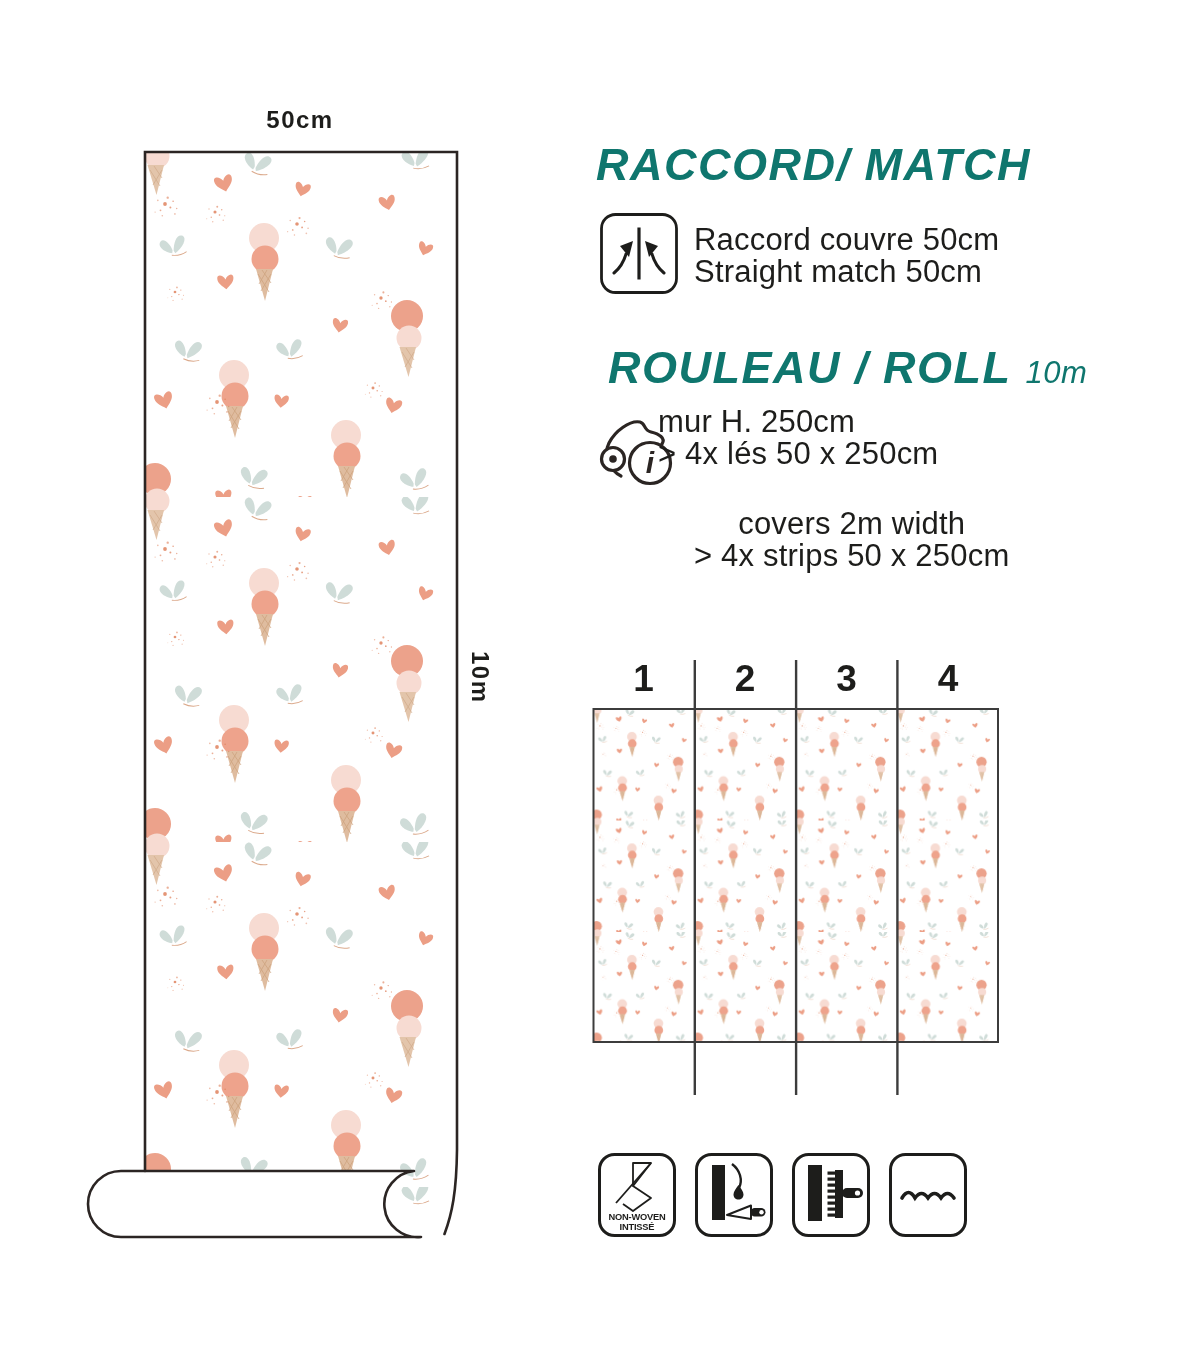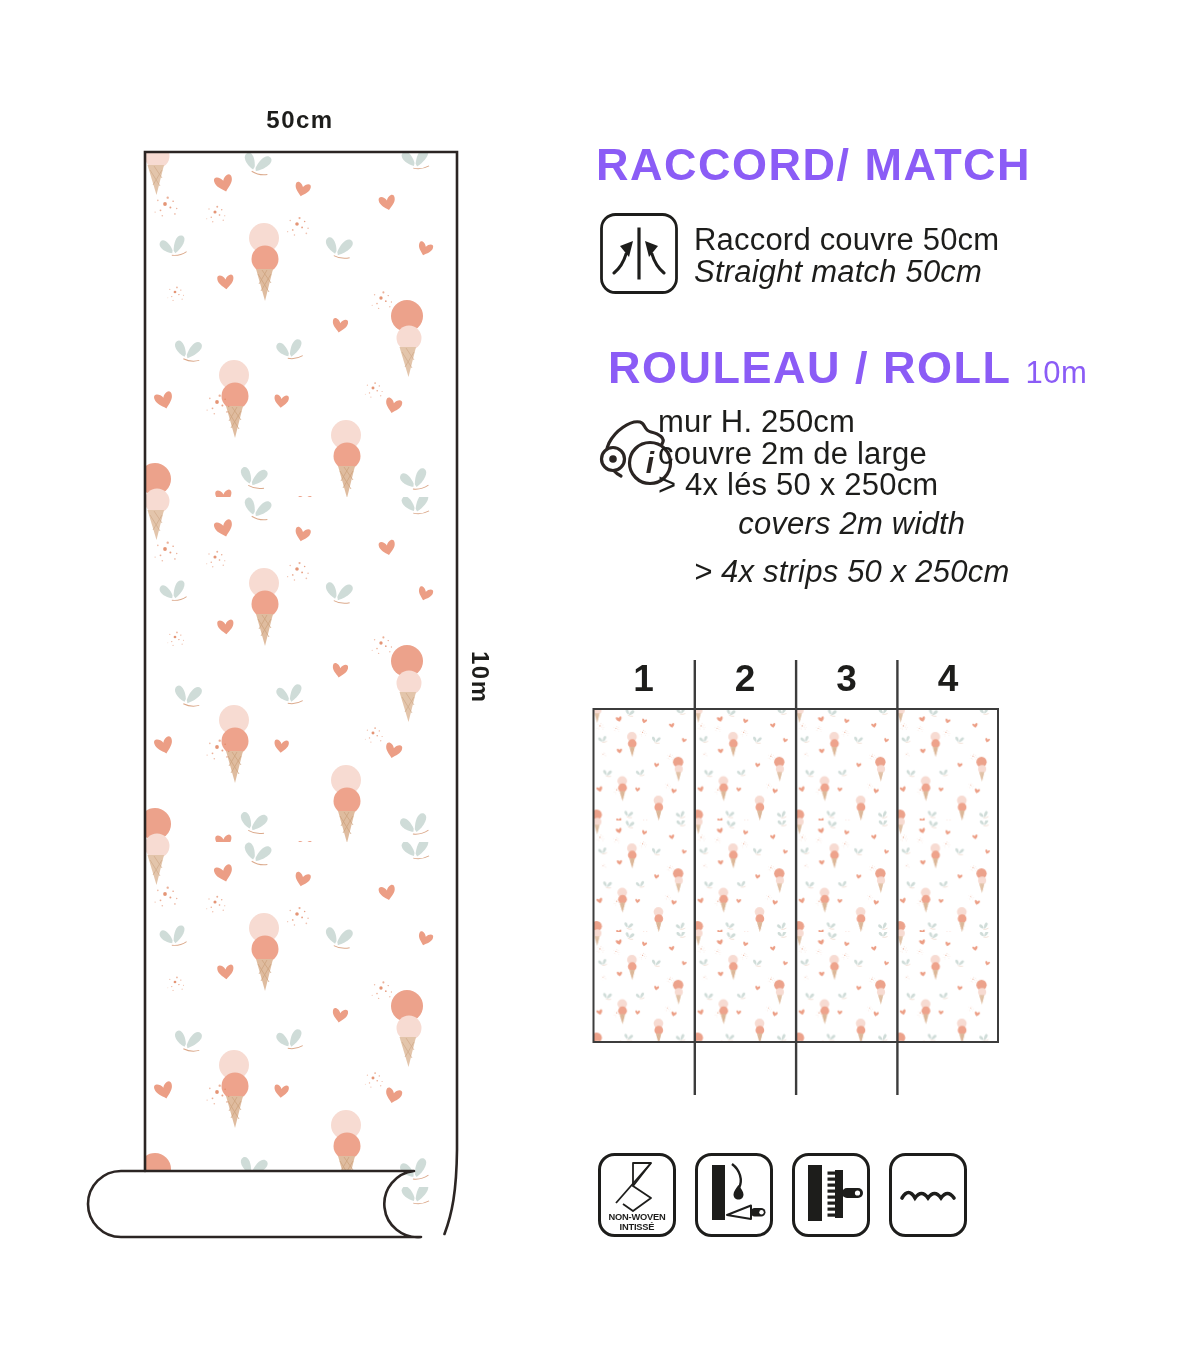--- a/index.html
+++ b/index.html
@@ -3,25 +3,25 @@
 <meta charset="utf-8">
 <style>
   html,body{margin:0;padding:0;background:#ffffff;}
   #page{
     position:relative;width:1200px;height:1353px;background:#ffffff;
     font-family:"Liberation Sans", sans-serif;color:#1d1d1b;overflow:hidden;
   }
   .abs{position:absolute;}
   .title{
     font-size:45px;font-weight:700;letter-spacing:1.5px;line-height:1;
-    color:#8b5cf6;white-space:nowrap;
+    color:#0f766e;white-space:nowrap;font-style:italic;
   }
   .title .small-suffix{font-size:31px;font-weight:400;letter-spacing:.5px;margin-left:14px;}
   .body-line{font-size:31px;line-height:31.5px;letter-spacing:.2px;white-space:nowrap;}
-  .body-line.it{font-style:italic;}
+  .body-line.it{}
   .dim-label{font-size:24px;font-weight:700;letter-spacing:1.5px;}
   #len-label{writing-mode:vertical-rl;}
   svg{display:block;}
   text{font-family:"Liberation Sans", sans-serif;}
 </style>
 </head>
 <body>
 
 <div id="page">
 
@@ -145,26 +145,25 @@
   <svg class="abs" style="left:597px;top:410px;" width="92" height="88" viewBox="0 0 92 88">
     <path d="M24,66 C12,60 6,45 12,33 C18,21 33,10 43,12 C49,13.5 46,20 54,22 C62,24 69,28 65,34 C62,39 55,37 53,42" fill="none" stroke="#2b2523" stroke-width="3.2" stroke-linecap="round" stroke-linejoin="round"></path>
     <circle cx="16" cy="49" r="11.5" fill="#ffffff" stroke="#2b2523" stroke-width="3.2"></circle>
     <circle cx="16" cy="49" r="3.8" fill="#2b2523"></circle>
     <circle cx="53" cy="53" r="20.5" fill="#ffffff" stroke="#2b2523" stroke-width="3.2"></circle>
     <text x="53" y="63" text-anchor="middle" font-size="30" font-weight="700" font-style="italic" font-family="Liberation Serif, serif" fill="#2b2523">i</text>
   </svg>
 
   <div class="abs" style="left:658px;top:406px;">
     <div class="body-line">mur H. 250cm</div>
-    <div class="body-line">couvre 2m de large</div>
     <div class="body-line">&gt; 4x lés 50 x 250cm</div>
   </div>
   <div class="abs" style="left:694px;top:508px;">
     <div class="body-line it" style="line-height:32px;text-align:center;">covers 2m width</div>
-    <div class="body-line it" style="line-height:32px;margin-top:16px;">&gt; 4x strips 50 x 250cm</div>
+    <div class="body-line it" style="line-height:32px;">&gt; 4x strips 50 x 250cm</div>
   </div>
 
   <svg class="abs" style="left:580px;top:645px;" width="530" height="460" viewBox="580 645 530 460">
     <rect x="593.5" y="709" width="404.5" height="333" fill="url(#wpSmall)" stroke="#3c3c3c" stroke-width="2"></rect>
     <line x1="694.8" y1="660" x2="694.8" y2="1095" stroke="#3c3c3c" stroke-width="2.4"></line>
     <line x1="796.1" y1="660" x2="796.1" y2="1095" stroke="#3c3c3c" stroke-width="2.4"></line>
     <line x1="897.4" y1="660" x2="897.4" y2="1095" stroke="#3c3c3c" stroke-width="2.4"></line>
     <text x="643.5" y="691" text-anchor="middle" font-size="37" font-weight="700" fill="#1d1d1b">1</text>
     <text x="745" y="691" text-anchor="middle" font-size="37" font-weight="700" fill="#1d1d1b">2</text>
     <text x="846.5" y="691" text-anchor="middle" font-size="37" font-weight="700" fill="#1d1d1b">3</text>

